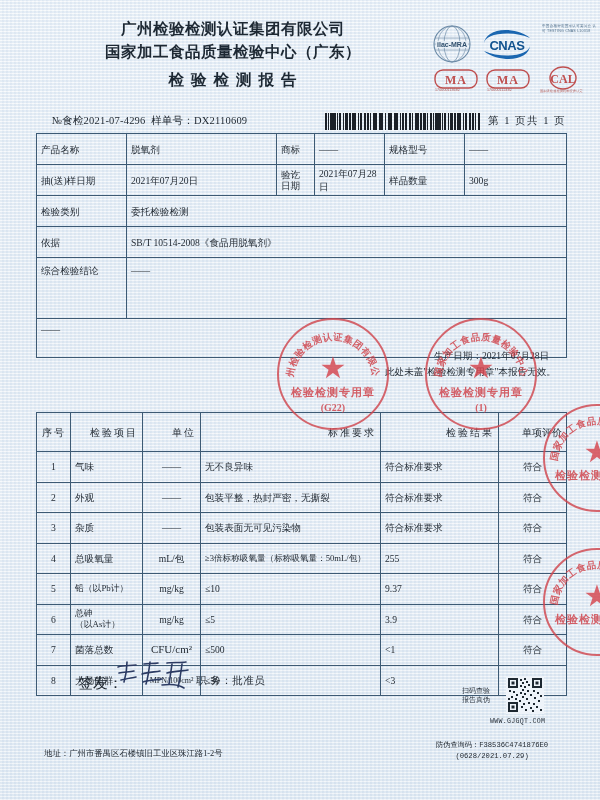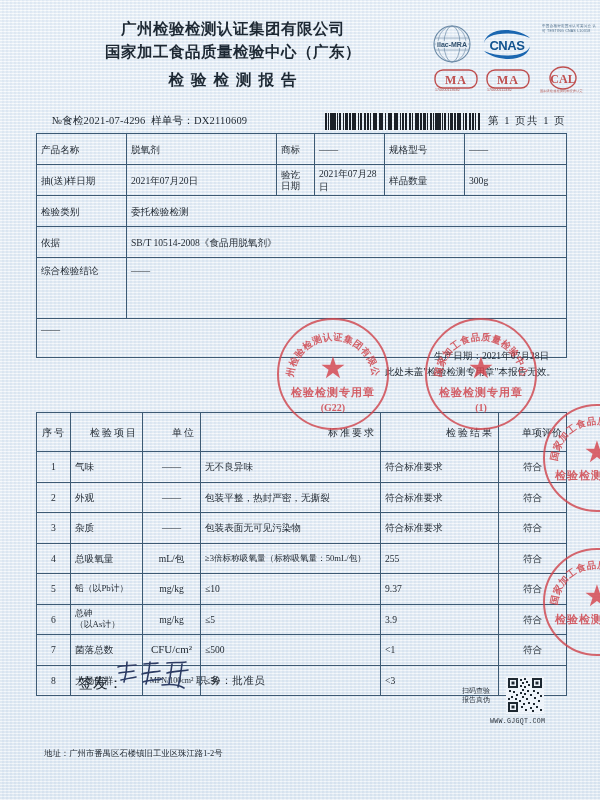--- a/index.html
+++ b/index.html
@@ -443,14 +443,18 @@
           <rect x="30" y="30" width="2" height="2"></rect>
             <rect x="34" y="33" width="2" height="2"></rect>
           <rect x="26" y="34" width="2" height="2"></rect>
         </g>
       </svg>
     </div>
     <div class="qrurl">WWW.GJGQT.COM</div>
   </div>
 
   <div class="addr">地址：广州市番禺区石楼镇旧工业区珠江路1-2号</div>
+  <div class="vcode">
+    <span>防伪查询码：</span><span>F38536C4741876E0</span>
+    <span class="l2">(0628/2021.07.29)</span>
+  </div>
 
 </div>
 
 </body></html>

